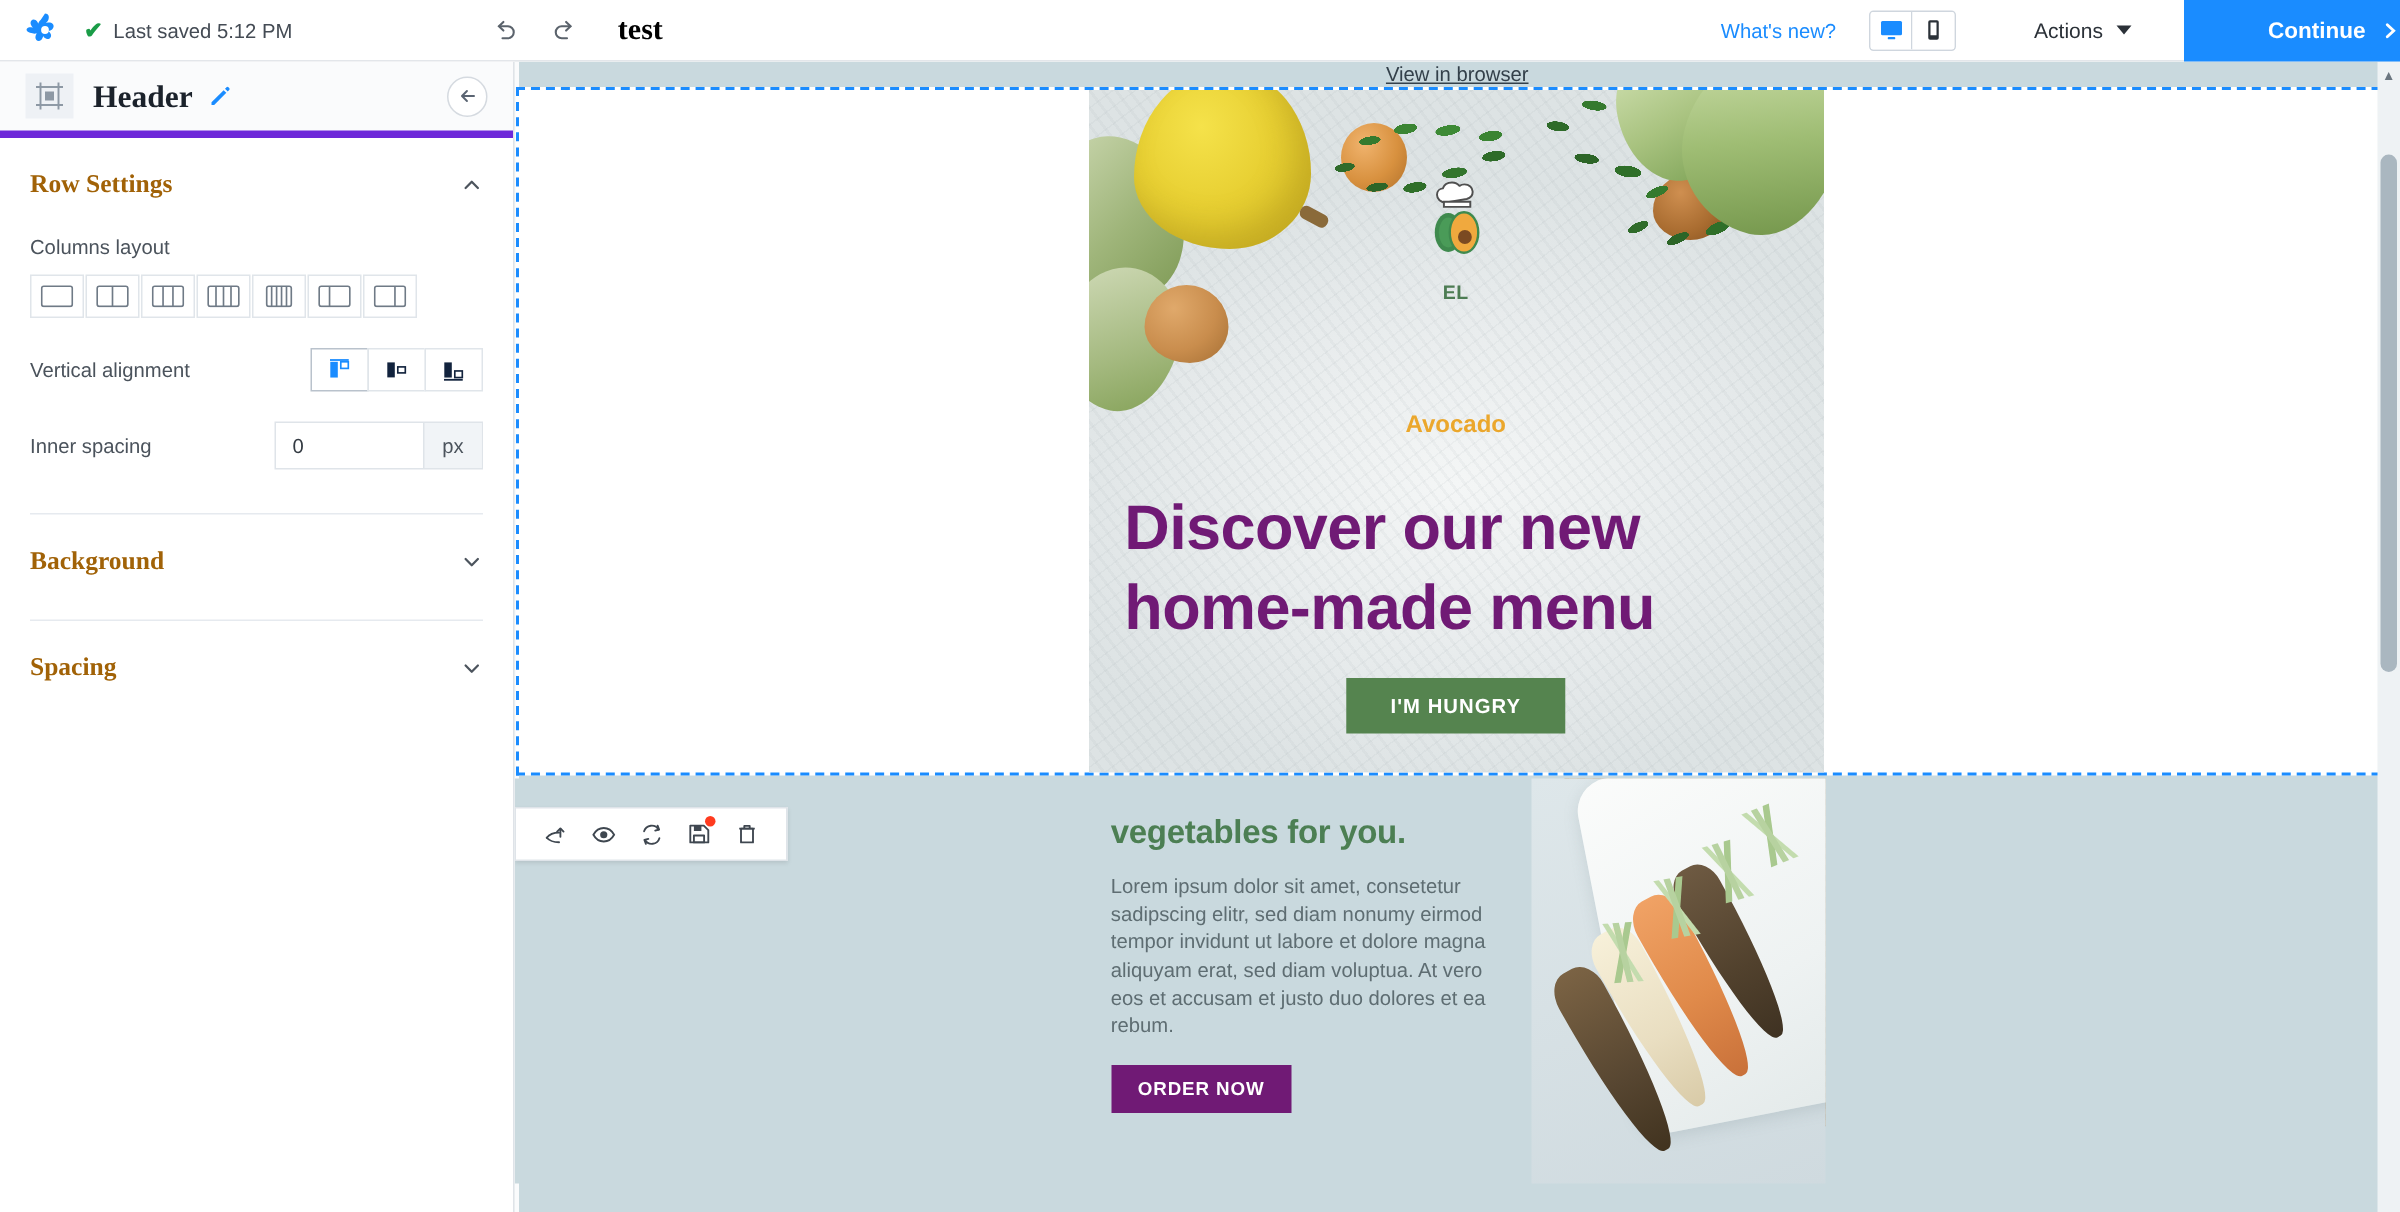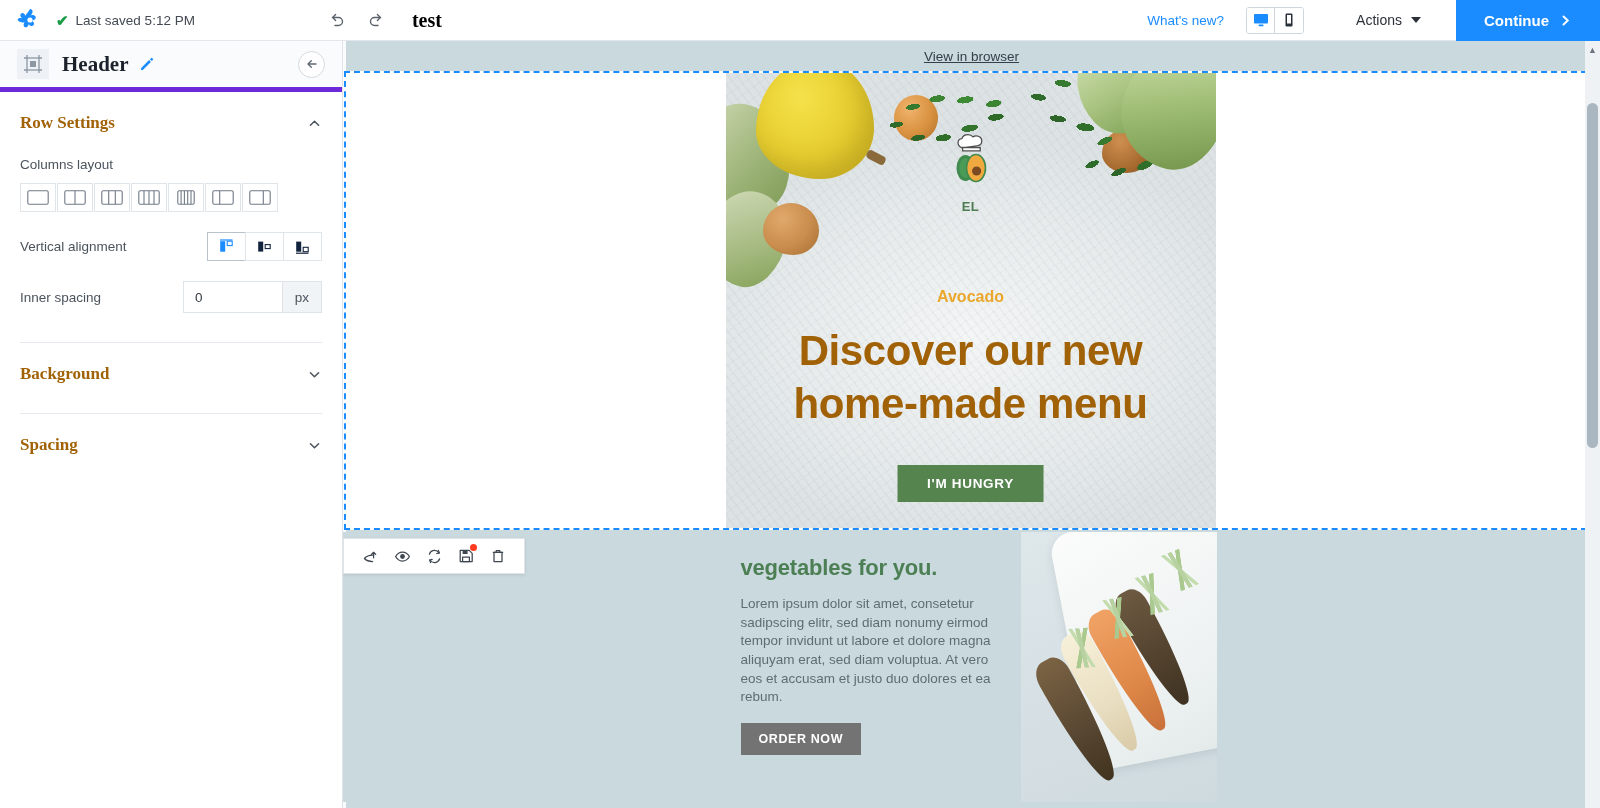--- a/index.html
+++ b/index.html
@@ -55,21 +55,21 @@
   .actions-btn {
     display: flex; align-items: center; gap: 9px; font-size: 14px; color: #2b3138;
     cursor: pointer; margin-right: 35px;
   }
   .caret-down {
     width: 0; height: 0; border-left: 5px solid transparent;
     border-right: 5px solid transparent; border-top: 6px solid #2b3138;
   }
   .continue-btn {
     background: #1a8cff; color: #ffffff; height: 41px; width: 144px;
-    display: flex; align-items: center; justify-content: center; gap: 10px;
+    display: flex; align-items: center; justify-content: flex-end; gap: 10px;
     font-size: 15px; font-weight: bold; cursor: pointer;
   }
 
   
   .sidebar {
     position: absolute; top: 41px; left: 0;
     width: 343px; height: 767px;
     background: #ffffff;
     border-right: 1px solid #dfe3e8;
     z-index: 20;
@@ -145,21 +145,21 @@
   .sb-divider { height: 1px; background: #e6eaef; margin-top: 29px; }
 
   
   .canvas {
     position: absolute; top: 41px; left: 343px;
     width: 1257px; height: 767px;
     background: #c9d9de;
     overflow: hidden;
   }
   .view-browser-bar {
-    height: 30px; display: flex; align-items: center; justify-content: center;
+    height: 17px; display: flex; align-items: center; justify-content: center;
     background: #c9d9de;
   }
   .view-browser-link {
     font-size: 13.5px; color: #33404a; text-decoration: underline; cursor: pointer;
   }
 
   .selected-row {
     position: relative;
     border: 2px dashed #1a8cff;
     background: #ffffff;
@@ -247,22 +247,22 @@
   .avocado-logo { display:inline-block; }
   .brand-el {
     margin-top: 6px; font-size: 13px; font-weight: bold; color: #4d7c53;
     letter-spacing: .4px;
   }
   .brand-avocado {
     position:absolute; left:0; right:0; top:215px; text-align:center;
     font-size: 16px; font-weight: bold; color: #eba72c;
   }
   .hero-headline {
-    position:absolute; left:24px; right:24px; top:252px; text-align:center;
-    font-size: 42px; line-height: 1.26; font-weight: bold; color: #a16207;
+    position:absolute; left:24px; right:24px; top:266px; 
+    font-size: 42px; line-height: 1.26; font-weight: bold; color: #701a75;
     letter-spacing: -0.4px;
   }
   .hero-cta {
     position:absolute; left:50%; transform:translateX(-50%); top:392px;
     background: #55844f; color:#fff; font-size:13.5px; font-weight:bold;
     letter-spacing:.7px; padding: 11px 30px; cursor:pointer;
   }
 
   
   .row-toolbar {
@@ -291,21 +291,21 @@
   }
   .b2-text { position:absolute; left:14px; top:22px; width: 262px; }
   .b2-title {
     font-size: 22px; line-height:1.28; font-weight:bold; color:#4c7f53;
     letter-spacing:-.2px;
   }
   .b2-body {
     margin-top: 13px; font-size: 13.5px; line-height: 1.38; color:#5e6d72;
   }
   .b2-cta {
-    display:inline-block; margin-top: 16px; background:#737373; color:#fff;
+    display:inline-block; margin-top: 16px; background:#701a75; color:#fff;
     font-size: 12.5px; font-weight:bold; letter-spacing:.6px;
     padding: 9px 18px; cursor:pointer;
   }
   .b2-img {
     position:absolute; right:0; top:0; width: 196px; height: 270px;
     overflow:hidden;
     background: linear-gradient(160deg,#dee7ea 0%, #cfdadf 100%);
   }
   .plate {
     position:absolute; left:48px; top:-18px; width: 210px; height: 240px;

